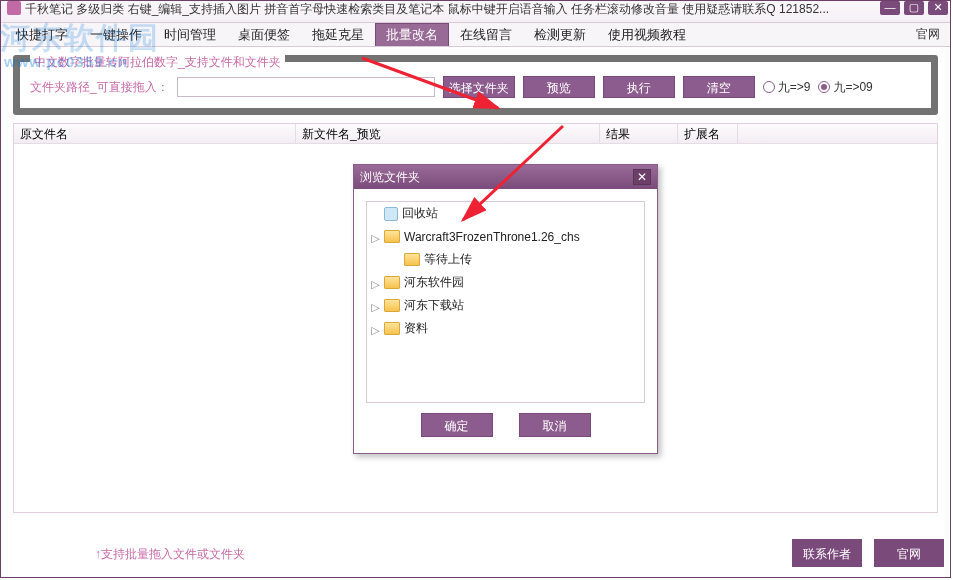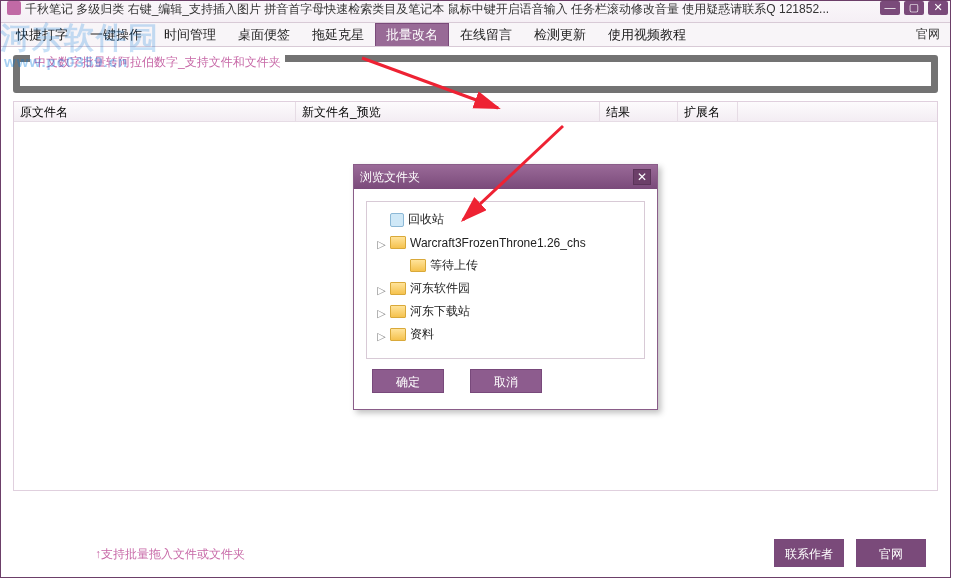--- a/index.html
+++ b/index.html
@@ -25,33 +25,33 @@
 .btn{width:72px;height:22px;line-height:22px;text-align:center;background:#8d5c8e;color:#fff;border:1px solid #78497b;cursor:pointer;font-size:12px}
 .btn.dark{background:#7a4a7a}
 .radio{display:flex;align-items:center;gap:3px;color:#333}
 .radio .dot{width:12px;height:12px;border:1px solid #8b5d8a;border-radius:50%;display:inline-flex;align-items:center;justify-content:center}
 .radio.sel .dot::after{content:"";width:6px;height:6px;background:#8b5d8a;border-radius:50%}
 .listarea{border:1px solid #e0d0de;height:390px;position:relative;background:#fff}
 .listhdr{height:20px;border-bottom:1px solid #e6dce5;display:flex;background:linear-gradient(#fdfbfd,#f3edf3);font-size:12px}
 .col{border-right:1px solid #e6dce5;padding:2px 6px;white-space:nowrap;overflow:hidden}
 .c1{width:282px}.c2{width:304px}.c3{width:78px}.c4{width:60px}.c5{flex:1}
 .foothint{position:absolute;left:94px;bottom:14px;color:#c86aa8;font-size:12px}
-.botbtns{position:absolute;right:24px;bottom:10px;display:flex;gap:12px}
+.botbtns{position:absolute;right:6px;bottom:10px;display:flex;gap:12px}
 .botbtns .btn{width:70px;height:28px;line-height:28px}
 
 .dlg{position:absolute;left:352px;top:163px;width:305px;border:1px solid #8a5d89;background:#fff;box-shadow:3px 3px 6px rgba(0,0,0,.25);z-index:50}
 .dlgtitle{height:24px;background:linear-gradient(#9a6a98,#7a4a7a);color:#fff;display:flex;align-items:center;padding:0 6px;font-size:12px}
 .dlgtitle .x{margin-left:auto;width:18px;height:16px;background:#6c3f69;color:#fff;text-align:center;line-height:15px;border:1px solid #5b3459;cursor:pointer}
 .dlgbody{padding:12px}
-.tree{border:1px solid #d8cad6;height:158px;padding:6px;overflow:hidden}
+.tree{border:1px solid #d8cad6;height:202px;overflow:hidden}
 .node{display:flex;align-items:center;height:23px;gap:4px;font-size:12px;color:#222}
 .twist{width:9px;height:9px;text-align:center;color:#888;font-size:11px}
 .fico{width:16px;height:13px;background:linear-gradient(#ffe39a,#f5c24e);border:1px solid #d9a93a;border-radius:1px}
 .bin{width:14px;height:14px;background:#cfe8f7;border:1px solid #8cb8d6;border-radius:2px}
-.dlgbtns{display:flex;justify-content:flex-start;gap:26px;padding:10px 6px 4px 6px}
+.dlgbtns{display:flex;justify-content:center;gap:26px;padding:10px 6px 4px 6px}
 .dlgbtns .btn{width:72px;height:24px;line-height:24px}
 
 .wm{position:absolute;left:0;top:18px;font-size:30px;font-weight:bold;color:rgba(0,120,220,.22);letter-spacing:2px;pointer-events:none;z-index:200}
 .wm .sub{display:block;font-size:15px;letter-spacing:1px;color:rgba(0,120,220,.35);margin-top:-6px;margin-left:4px}
 
 .arrow{position:absolute;z-index:100;pointer-events:none}
 </style>
 </head>
 <body>
 
@@ -75,20 +75,36 @@
     <div class="tab">在线留言</div>
     <div class="tab">检测更新</div>
     <div class="tab">使用视频教程</div>
     <div class="officiallink">官网</div>
   </div>
 
   <div class="panel">
 
     <div class="group">
       <div class="legend">中文数字批量转阿拉伯数字_支持文件和文件夹</div>
+      <div class="row1">
+        <label>文件夹路径_可直接拖入：</label>
+        <input type="text" value="" style="">
+        <div class="btn">选择文件夹</div>
+        <div class="btn">预览</div>
+        <div class="btn">执行</div>
+        <div class="btn">清空</div>
+        <div class="radio">
+            <span class="dot"></span>
+            <span>九=&gt;9</span>
+          </div>
+        <div class="radio sel">
+            <span class="dot"></span>
+            <span>九=&gt;09</span>
+          </div>
+      </div>
     </div>
 
     <div class="listarea">
       <div class="listhdr">
         <div class="col c1">原文件名</div>
         <div class="col c2">新文件名_预览</div>
         <div class="col c3">结果</div>
         <div class="col c4">扩展名</div>
       </div>
     </div>

